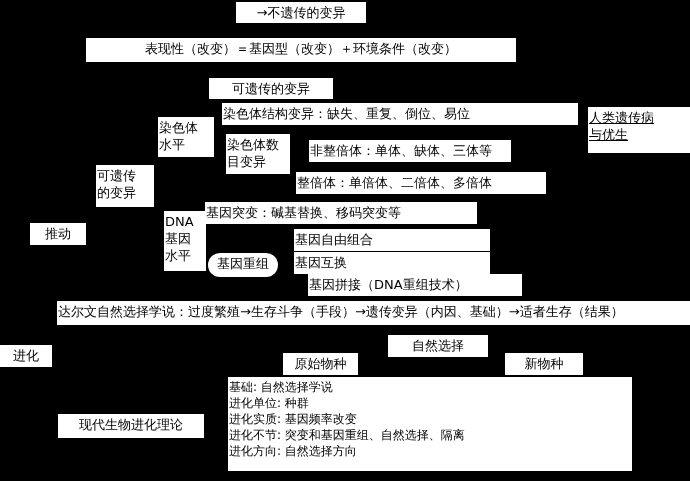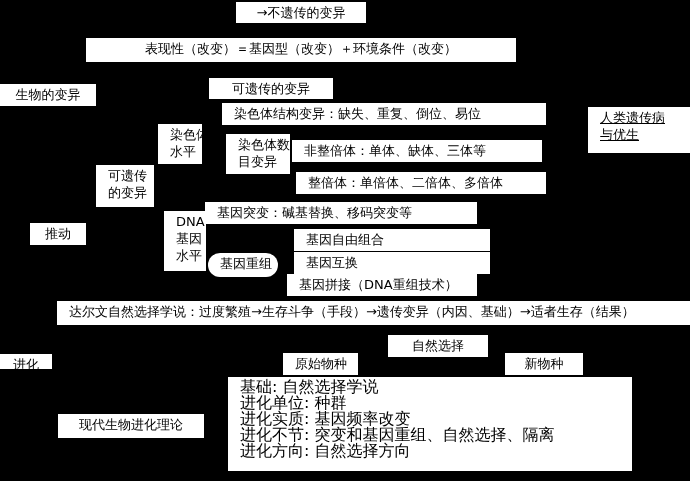--- a/index.html
+++ b/index.html
@@ -20,68 +20,67 @@
     height: 481px;
     background: #000000;
   }
   .node {
     position: absolute;
     background: #ffffff;
     color: #000000;
     font-size: 13px;
     line-height: 17px;
     white-space: nowrap;
-    padding: 2px 12px;
+    padding: 2px 1px;
     box-sizing: border-box;
     text-align: center;
   }
   .node.left {
     text-align: left;
   }
   .multiline {
     white-space: pre;
     text-align: left;
   }
   .small {
-    font-size: 16px;
+    font-size: 12px;
     line-height: 16px;
   }
 </style>
 </head>
 <body>
 
 <div id="canvas">
     <div class="node" style="left: 236px; top: 2px; width: 130px; height: 21px;">→不遗传的变异</div>
     <div class="node" style="left: 86px; top: 38px; width: 430px; height: 24px;">表现性（改变）＝基因型（改变）＋环境条件（改变）</div>
     <div class="node" style="left: 209px; top: 78px; width: 124px; height: 21px;">可遗传的变异</div>
-    <div class="node" style="left: 0px; top: 84px; width: 96px; height: 22px;">生物的变异</div>
-    <div class="node left" style="left: 222px; top: 103px; width: 324px; height: 22px;">染色体结构变异：缺失、重复、倒位、易位</div>
+    <div class="node left" style="left: 222px; top: 103px; width: 356px; height: 22px;">染色体结构变异：缺失、重复、倒位、易位</div>
     <div class="node multiline" style="left: 588px; top: 107px; width: 102px; height: 46px; text-decoration: underline;">人类遗传病
 与优生</div>
-    <div class="node multiline" style="left: 158px; top: 124px; width: 44px; height: 40px;">染色体
+    <div class="node multiline" style="left: 158px; top: 117px; width: 56px; height: 40px;">染色体
 水平</div>
     <div class="node multiline" style="left: 226px; top: 134px; width: 64px; height: 40px;">染色体数
 目变异</div>
-    <div class="node left" style="left: 292px; top: 140px; width: 250px; height: 22px;">非整倍体：单体、缺体、三体等</div>
+    <div class="node left" style="left: 309px; top: 140px; width: 202px; height: 22px;">非整倍体：单体、缺体、三体等</div>
     <div class="node multiline" style="left: 96px; top: 165px; width: 58px; height: 42px;">可遗传
 的变异</div>
     <div class="node left" style="left: 296px; top: 172px; width: 250px; height: 22px;">整倍体：单倍体、二倍体、多倍体</div>
     <div class="node left" style="left: 205px; top: 202px; width: 272px; height: 22px;">基因突变：碱基替换、移码突变等</div>
     <div class="node" style="left: 30px; top: 223px; width: 56px; height: 22px;">推动</div>
     <div class="node multiline" style="left: 164px; top: 211px; width: 42px; height: 60px;">DNA
 基因
 水平</div>
     <div class="node left" style="left: 294px; top: 229px; width: 196px; height: 22px;">基因自由组合</div>
     <div class="node" style="left: 208px; top: 253px; width: 70px; height: 24px; border-radius: 12px;">基因重组</div>
     <div class="node left" style="left: 294px; top: 252px; width: 196px; height: 22px;">基因互换</div>
-    <div class="node left" style="left: 287px; top: 274px; width: 190px; height: 22px;">基因拼接（DNA重组技术）</div>
+    <div class="node left" style="left: 308px; top: 274px; width: 214px; height: 22px;">基因拼接（DNA重组技术）</div>
     <div class="node left" style="left: 57px; top: 301px; width: 633px; height: 24px;">达尔文自然选择学说：过度繁殖→生存斗争（手段）→遗传变异（内因、基础）→适者生存（结果）</div>
     <div class="node" style="left: 388px; top: 335px; width: 100px; height: 22px;">自然选择</div>
     <div class="node" style="left: 283px; top: 353px; width: 75px; height: 22px;">原始物种</div>
     <div class="node" style="left: 505px; top: 353px; width: 78px; height: 22px;">新物种</div>
-    <div class="node" style="left: 0px; top: 354px; width: 52px; height: 15px;">进化</div>
+    <div class="node" style="left: 0px; top: 345px; width: 52px; height: 22px;">进化</div>
     <div class="node left multiline small" style="left: 228px; top: 377px; width: 404px; height: 94px;">基础: 自然选择学说
 进化单位: 种群
 进化实质: 基因频率改变
 进化不节: 突变和基因重组、自然选择、隔离
 进化方向: 自然选择方向</div>
     <div class="node" style="left: 58px; top: 414px; width: 146px; height: 24px;">现代生物进化理论</div>
   </div>
 
 </body></html>

